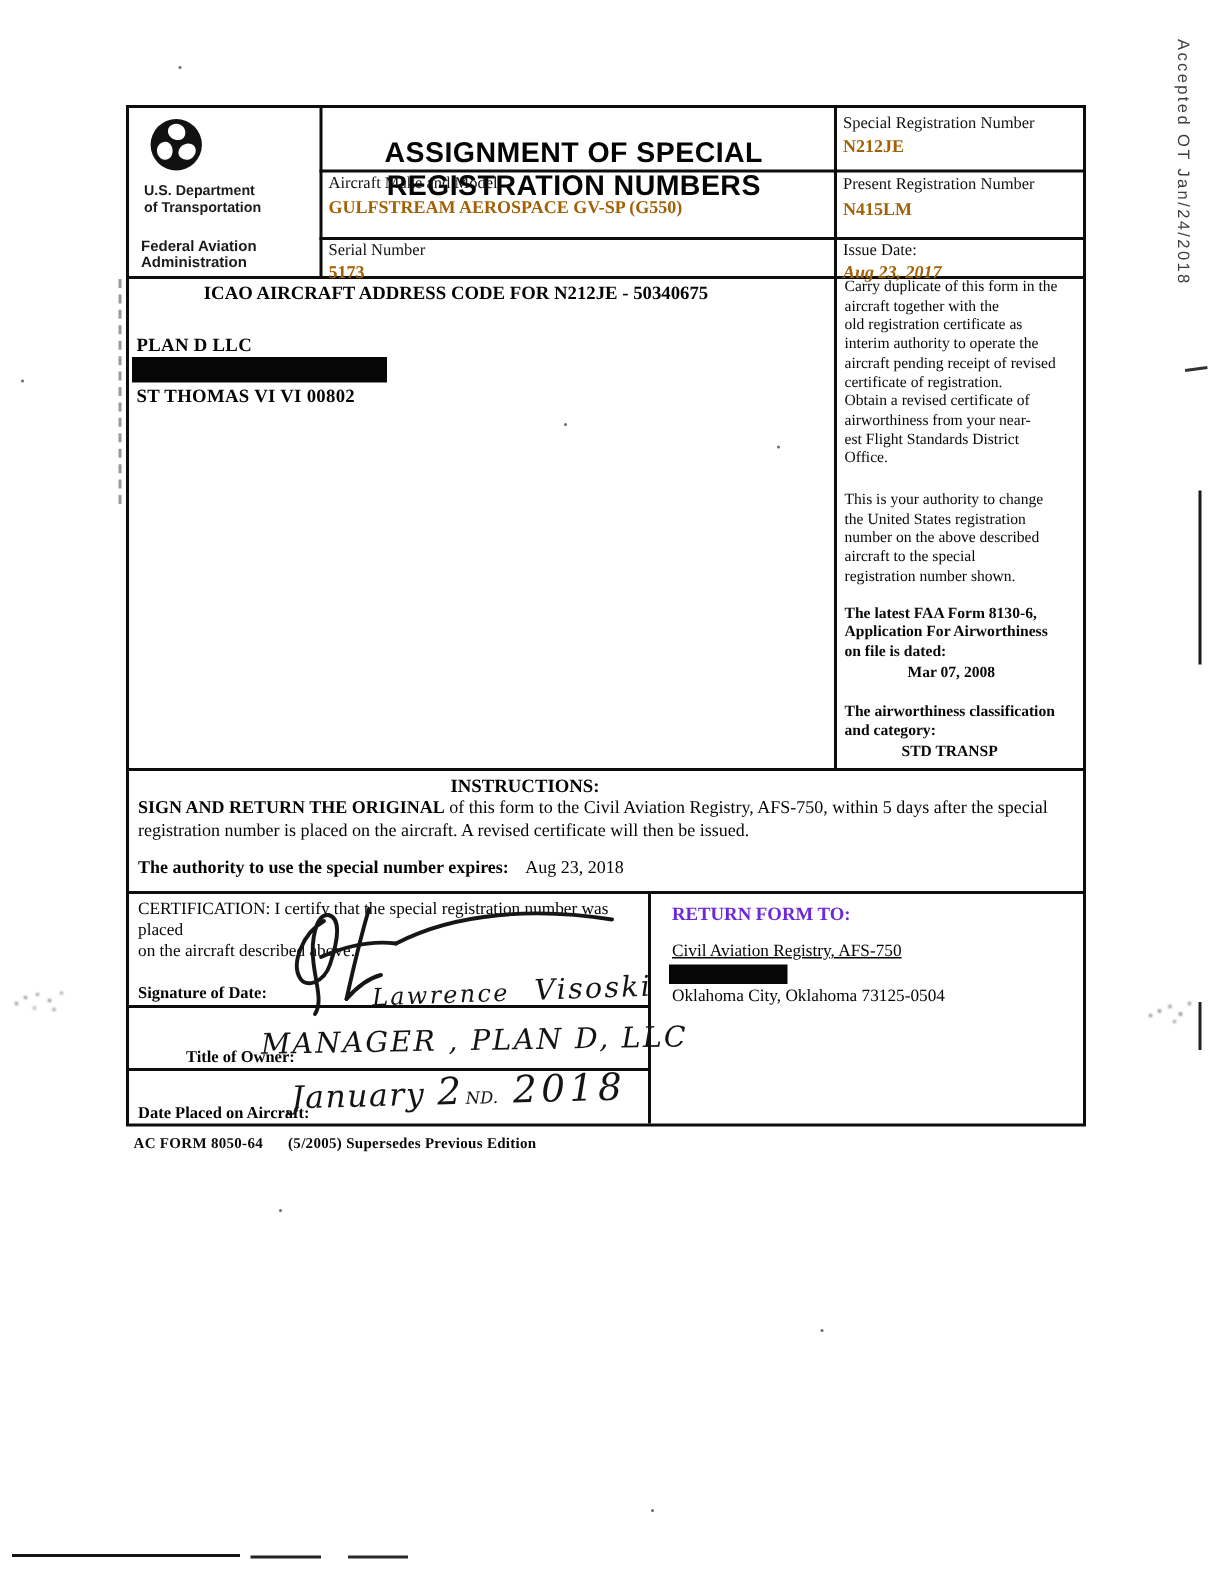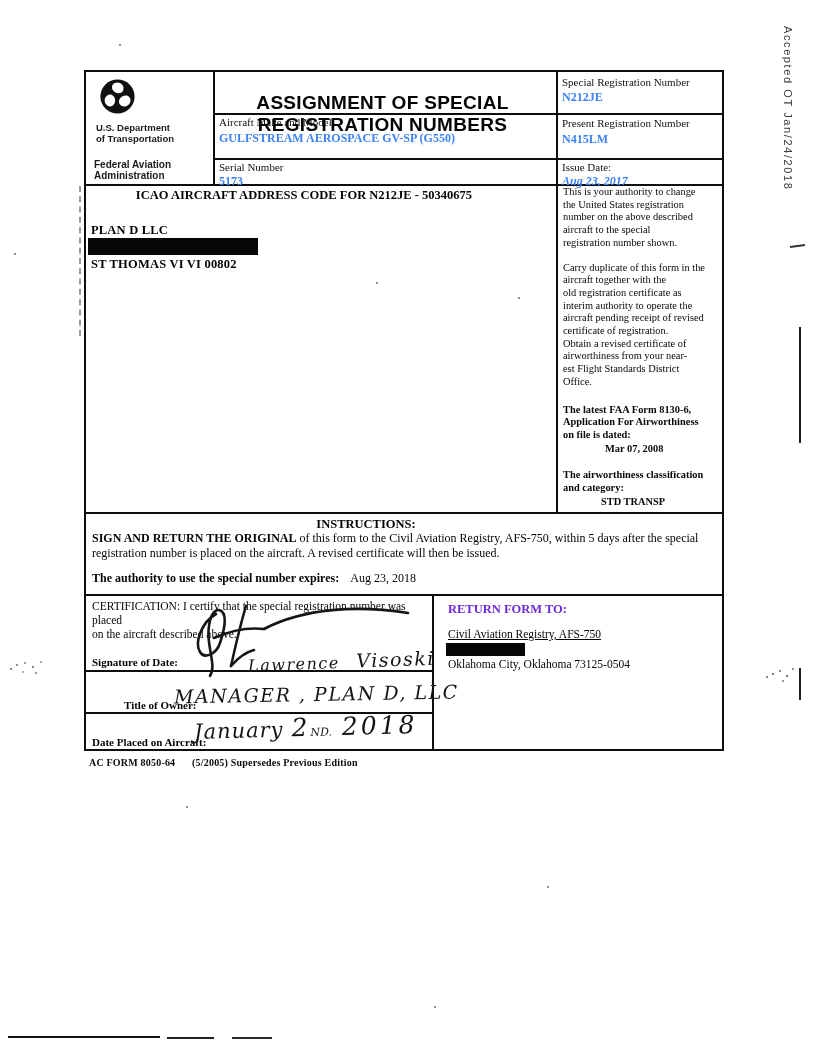--- a/index.html
+++ b/index.html
@@ -17,21 +17,21 @@
   .line{position:absolute;background:#0d0d0d;}
 
   
   .agency-text{font-family:"Liberation Sans",sans-serif;font-weight:bold;
                font-size:9.5px;line-height:11px;color:#1a1a1a;}
 
   .form-title{font-family:"Liberation Sans",sans-serif;font-weight:bold;font-size:19px;
               line-height:21.5px;text-align:center;letter-spacing:.3px;color:#050505;}
 
   .lbl{font-size:11px;line-height:13px;color:#111;text-align:right;}
-  .val{font-size:12px;font-weight:700;line-height:14px;color:#3b82f6;}
+  .val{font-size:12px;font-weight:700;line-height:14px;color:#a16207;}
   .icao{font-size:12.5px;font-weight:700;text-align:center;color:#050505;}
   .ownertxt{font-size:12.5px;font-weight:700;letter-spacing:.2px;color:#050505;}
   .redact{position:absolute;background:#060606;}
 
   .notes{font-size:10.4px;line-height:12.7px;color:#080808;}
   .notes p{margin:0 0 12px 0;}
   .notes .bold{font-weight:700;margin-bottom:1px;}
   .notes .cval{font-weight:700;padding-left:42px;margin-bottom:14px;}
 
   .instr-head{font-size:12.5px;font-weight:700;text-align:center;color:#050505;}
@@ -105,45 +105,45 @@
     <div class="abs val" style="left:133px;top:102px;">5173</div>
     <div class="abs lbl" style="left:476px;top:89px;">Issue Date:</div>
     <div class="abs val" style="left:476px;top:102px;font-style:italic;">Aug 23, 2017</div>
 
     <div class="abs icao" style="left:0;top:116px;width:470px;padding-right:34px;box-sizing:border-box;">ICAO AIRCRAFT ADDRESS CODE FOR N212JE  - 50340675</div>
     <div class="abs ownertxt" style="left:5px;top:151px;">PLAN D LLC</div>
     <div class="redact" style="left:2px;top:166px;width:170px;height:17px;"></div>
     <div class="abs ownertxt" style="left:5px;top:185px;">ST THOMAS  VI  VI  00802</div>
 
     <div class="abs notes" style="left:477px;top:114px;width:153px;">
-      <p class="preline">This is your authority to change
-the United States registration
-number on the above described
-aircraft to the special
-registration number shown.</p>
       <p class="preline" style="margin-bottom:15px;">Carry duplicate of this form in the
 aircraft together with the
 old registration certificate as
 interim authority to operate the
 aircraft pending receipt of revised
 certificate of registration.
 Obtain a revised certificate of
 airworthiness from your near-
 est Flight Standards District
 Office.</p>
+      <p class="preline">This is your authority to change
+the United States registration
+number on the above described
+aircraft to the special
+registration number shown.</p>
       <p class="preline bold">The latest FAA Form 8130-6,
 Application For Airworthiness
 on file is dated:</p>
       <div class="cval">Mar 07, 2008</div>
       <p class="preline bold">The airworthiness classification
 and category:</p>
       <div class="cval" style="padding-left:38px;">STD TRANSP</div>
     </div>
 
-    <div class="abs instr-head" style="left:16px;top:445px;width:528px;">INSTRUCTIONS:</div>
+    <div class="abs instr-head" style="left:0;top:445px;width:528px;">INSTRUCTIONS:</div>
     <div class="abs instr-body preline" style="left:6px;top:459px;width:626px;"><b>SIGN AND RETURN THE ORIGINAL</b><span> of this form to the Civil Aviation Registry, AFS-750, within 5 days after the special
 registration number is placed on the aircraft.  A revised certificate will then be issued.</span></div>
     <div class="abs expires" style="left:6px;top:499px;">
       <b>The authority to use the special number expires:</b>
       <span style="margin-left:8px;">Aug 23, 2018</span>
     </div>
 
     <div class="abs cert preline" style="left:6px;top:527px;width:336px;">CERTIFICATION:  I certify that the special registration number was placed
 on the aircraft described above.</div>
 

